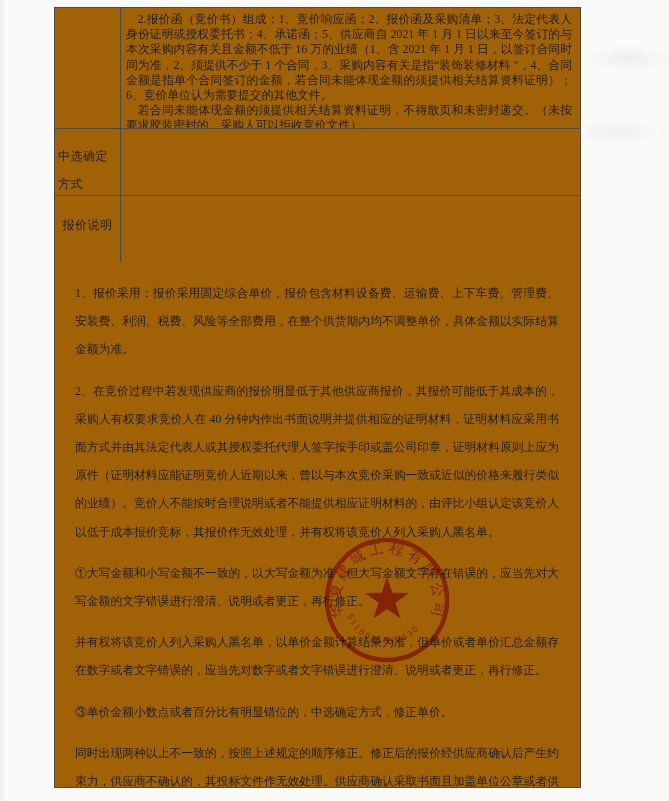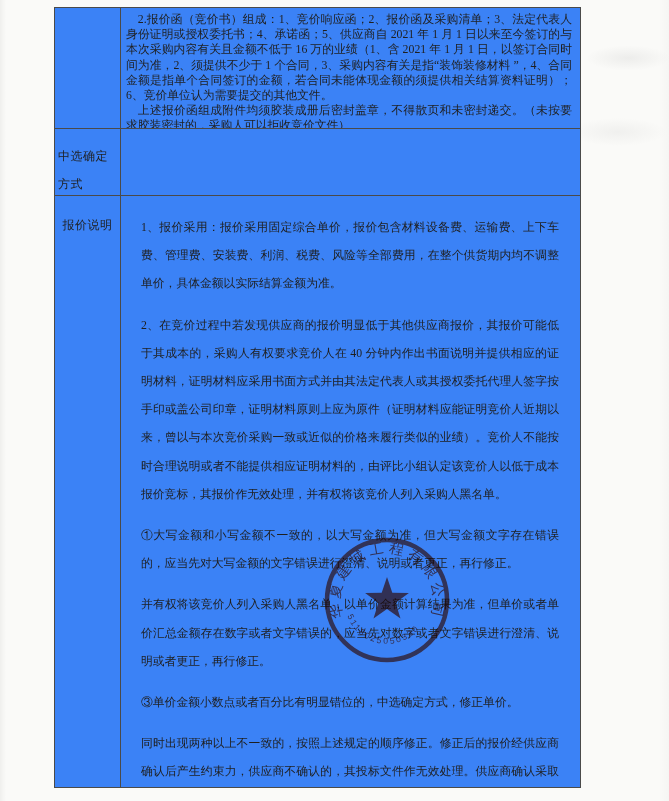--- a/index.html
+++ b/index.html
@@ -13,24 +13,24 @@
   .scan-shade{
     position:absolute;inset:0;pointer-events:none;
     background:
       linear-gradient(90deg, rgba(0,0,0,0.045), rgba(0,0,0,0) 6px),
       linear-gradient(270deg, rgba(0,0,0,0.02), rgba(0,0,0,0) 10px),
       radial-gradient(60px 18px at 628px 58px, rgba(120,120,120,0.10), rgba(120,120,120,0) 70%),
       radial-gradient(70px 20px at 618px 132px, rgba(120,120,120,0.08), rgba(120,120,120,0) 70%);
   }
   .doc-table{
     position:absolute;left:54px;top:7px;width:527px;height:781px;
-    border:1px solid #4a4a4a;box-sizing:border-box;background:#3b82f6;
+    border:1px solid #4a4a4a;box-sizing:border-box;background:#a16207;
   }
   .row{display:flex;box-sizing:border-box;border-bottom:1px solid #4a4a4a;}
-  .row:last-child{border-bottom:none;}
+  .row:last-child{border-bottom:none;flex-direction:column;}
   .cell{box-sizing:border-box;overflow:hidden;}
   .label-cell{
     width:66px;flex:0 0 66px;border-right:1px solid #4a4a4a;
     font-size:12px;letter-spacing:0.5px;line-height:28px;
   }
   .content-cell{flex:1 1 auto;}
   .row-1{height:121px;}
   .row-2{height:67px;}
   .row-3{height:591px;border-bottom:none;}
   .row-1 .content-cell,.row-2 .content-cell{
@@ -54,21 +54,21 @@
 <body>
 
 <div class="scan-shade"></div>
 
 <div class="doc-table">
 
   <div class="row row-1">
     <div class="cell label-cell"></div>
     <div class="cell content-cell">
       <p>2.报价函（竞价书）组成：1、竞价响应函；2、报价函及采购清单；3、法定代表人身份证明或授权委托书；4、承诺函；5、供应商自 2021 年 1 月 1 日以来至今签订的与本次采购内容有关且金额不低于 16 万的业绩（1、含 2021 年 1 月 1 日，以签订合同时间为准，2、须提供不少于 1 个合同，3、采购内容有关是指“装饰装修材料 ”，4、合同金额是指单个合同签订的金额，若合同未能体现金额的须提供相关结算资料证明）；6、竞价单位认为需要提交的其他文件。</p>
-      <p>上述报价函组成附件均须胶装成册后密封盖章，不得散页和未密封递交。（未按要求胶装密封的，采购人可以拒收竞价文件）</p>
+      <p>若合同未能体现金额的须提供相关结算资料证明，不得散页和未密封递交。（未按要求胶装密封的，采购人可以拒收竞价文件）</p>
     </div>
   </div>
 
   <div class="row row-2">
     <div class="cell label-cell">中选确定方式</div>
   </div>
 
   <div class="row row-3">
     <div class="cell label-cell">报价说明</div>
     <div class="cell content-cell">

